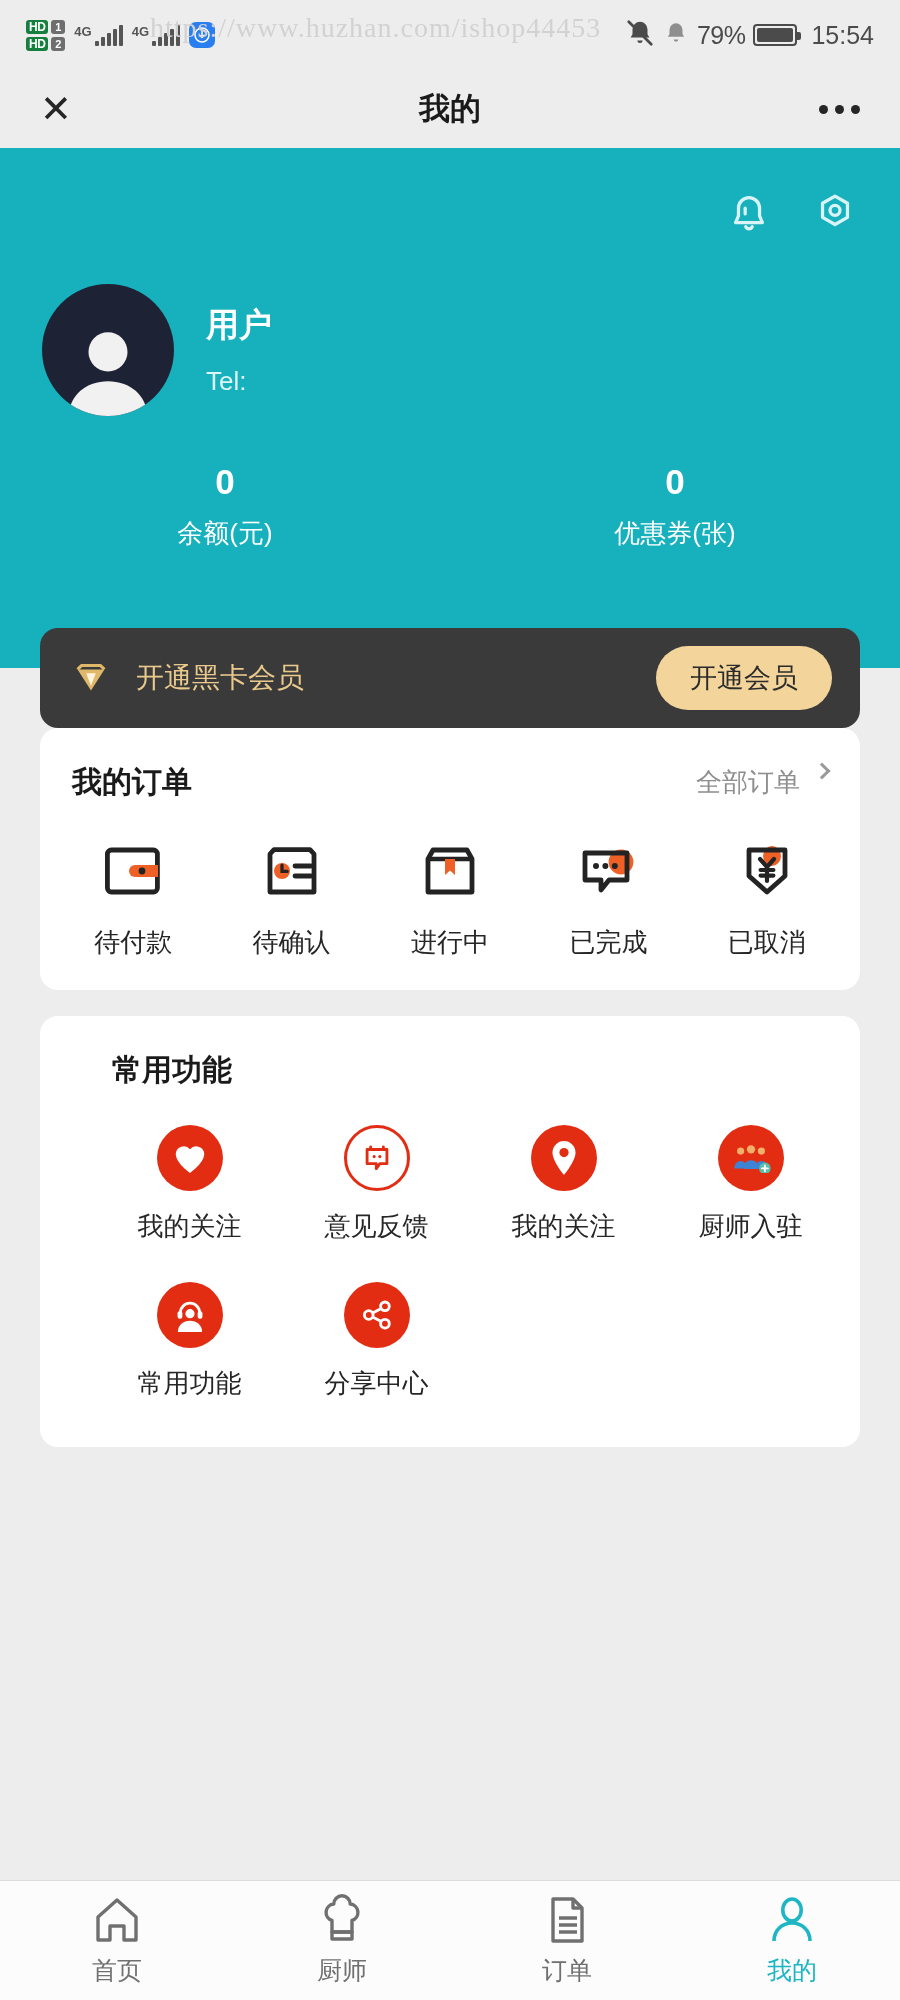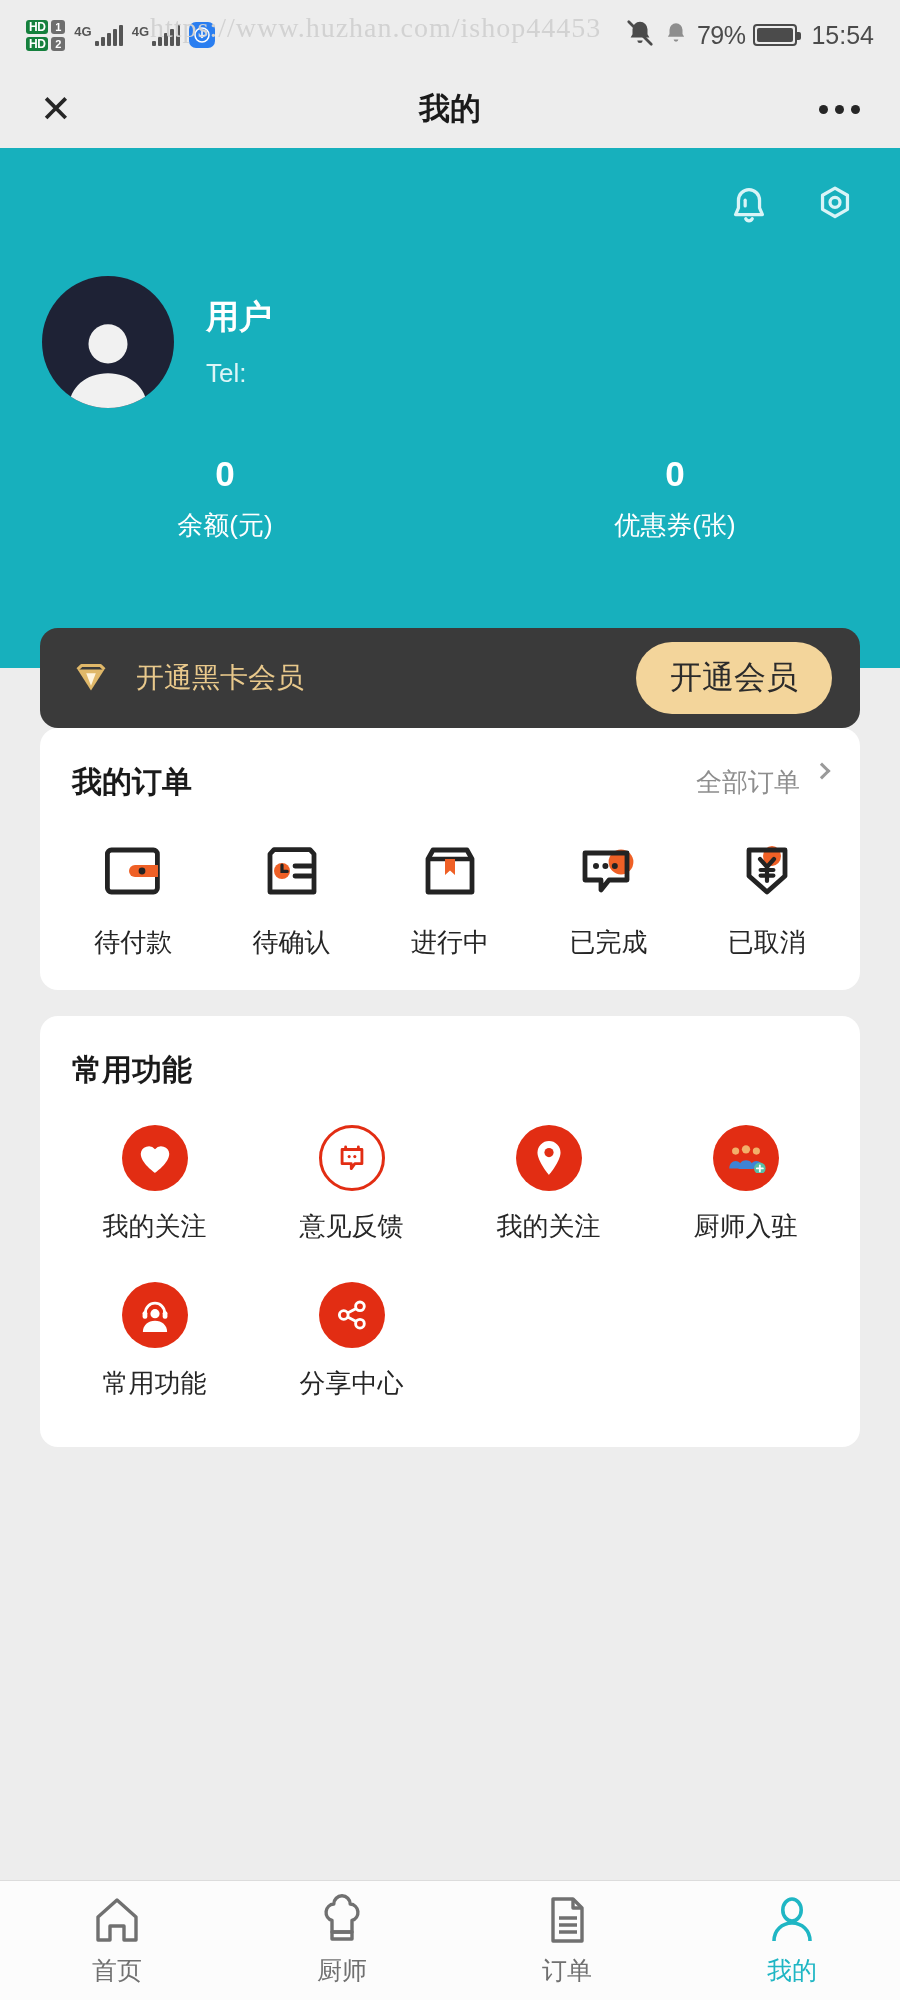--- a/index.html
+++ b/index.html
@@ -61,21 +61,21 @@
   .nav-close { font-size:38px; color:#262626; font-weight:300; line-height:1; }
   .nav-title {
     position:absolute; left:0; right:0; text-align:center;
     font-size:31px; color:#1a1a1a; font-weight:bold;
   }
   .nav-more { margin-left:auto; display:flex; gap:7px; z-index:2; }
   .nav-more i { width:9px;height:9px;border-radius:50%;background:#262626;display:block; }
 
   
   .teal {
-    background:#17b0bd; padding:8px 0 0 0; position:relative;
+    background:#17b0bd; padding:16px 0 0 0; position:relative;
     height:520px;
   }
   .teal-icons { display:flex; justify-content:flex-end; gap:40px; padding:26px 42px 0 0; }
   .ti { width:46px;height:46px; }
   .profile { display:flex; align-items:center; padding:48px 0 0 42px; }
   .avatar {
     width:132px;height:132px;border-radius:50%;background:#1e2235;
     display:flex;align-items:flex-end;justify-content:center;overflow:hidden;flex:none;
   }
   .avatar svg { width:90px;height:92px; display:block; }
@@ -89,21 +89,21 @@
 
   
   .blackcard {
     position:absolute; left:40px; right:40px; top:480px; height:100px;
     background:#3a3a3a; border-radius:18px; display:flex; align-items:center;
     padding:0 28px; z-index:3;
   }
   .gem { width:46px;height:46px;flex:none; }
   .bc-text { font-size:28px; color:#e9c98c; margin-left:22px; }
   .bc-btn {
-    margin-left:auto; background:#f3d59b; color:#2b2b2b; font-size:32px;
+    margin-left:auto; background:#f3d59b; color:#2b2b2b; font-size:27px;
     border-radius:40px; padding:14px 34px; border:none;
     font-family:"Liberation Sans",sans-serif;
   }
 
   
   .card {
     background:#fff; border-radius:18px; margin:0 40px 26px 40px; padding:34px 0 30px 0;
   }
   .card-head {
     display:flex; align-items:center; padding:0 32px; margin-bottom:34px;
@@ -333,21 +333,21 @@
               <path d="M6 3.5h18v13l-9 8-9-8z" fill="none" stroke="#232323" stroke-width="2.4" stroke-linejoin="round"></path>
               <path d="M11.5 8l3.5 4 3.5-4M15 12v7M11.8 13.5h6.4M11.8 16.3h6.4" stroke="#232323" stroke-width="2.1" fill="none" stroke-linecap="round"></path>
             </svg>
           </div>
           <div class="ol">已取消</div>
         </div>
 
       </div>
     </div>
 
-    <div class="card" style="padding-bottom:8px;">
+    <div class="card" style="padding-bottom:8px;padding-left:40px;">
       <div class="card-head">
         <span class="card-title">常用功能</span>
       </div>
       <div class="funcs">
 
         <div class="func">
           <div class="fi" style="background:#e22d13;">
             <svg width="36" height="34" viewBox="0 0 24 22" fill="#fff">
                 <path d="M12 21S2.5 14.4 2.5 8.2A5.4 5.4 0 0112 5.2a5.4 5.4 0 019.5 3c0 6.2-9.5 12.8-9.5 12.8z"></path>
               </svg>

